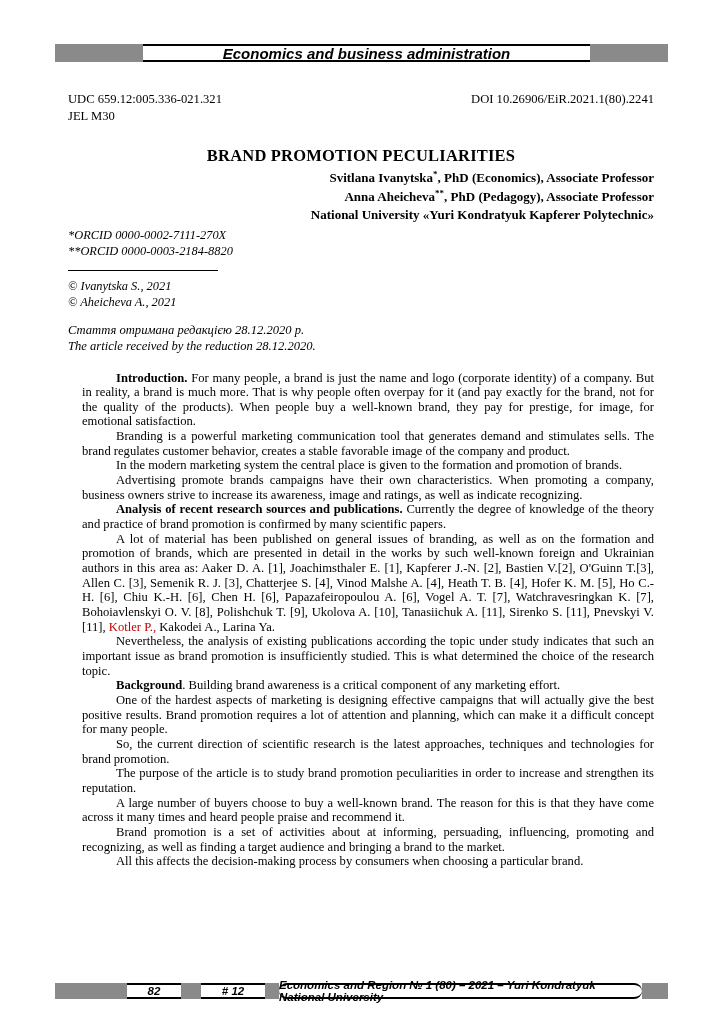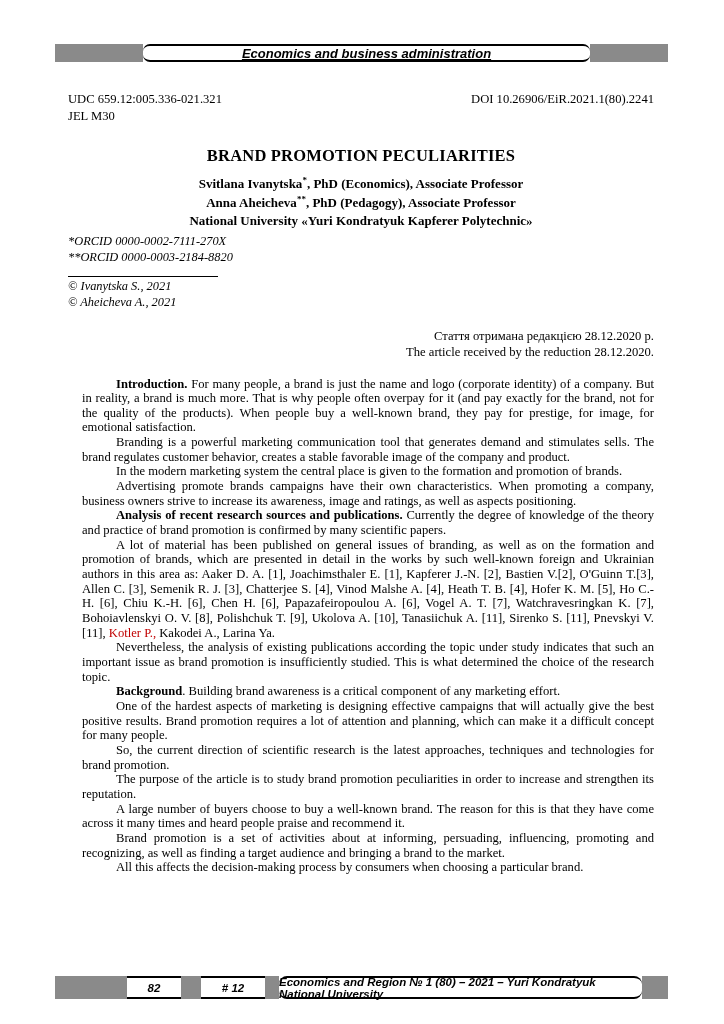--- a/index.html
+++ b/index.html
@@ -7,46 +7,46 @@
   body { width:724px; height:1024px; position:relative; font-family:"Liberation Serif", serif; color:#000; }
   .page { position:absolute; inset:0; background:#ffffff; overflow:hidden; }
 
   
   .runhead { position:absolute; top:44px; left:55px; right:56px; display:flex; align-items:stretch; height:18px; }
   .bar { background:var(--bar-gray,#8a8a8a); }
   .runhead .bar-left { width:88px; }
   .runhead .bar-right { width:78px; }
   .runhead-center { flex:1; border-top:2px solid #000; border-bottom:2px solid #000;
     display:flex; align-items:center; justify-content:center;
-    font-family:"Liberation Sans", sans-serif; font-weight:bold; font-style:italic; font-size:13px;border-radius:7px; }
+    font-family:"Liberation Sans", sans-serif; font-weight:bold; font-style:italic; font-size:15px; }
   .runhead-center span { text-decoration:underline; }
 
   .content { position:absolute; top:76px; left:68px; right:70px; }
 
   .meta-row { display:flex; justify-content:space-between; font-size:12.6px;margin-top:16px; }
   .jel { font-size:12.6px; margin-top:2px; }
 
   .title { text-align:center; font-weight:bold; font-size:16.5px; margin-top:22px; letter-spacing:0.2px; }
 
-  .authors { text-align:center; font-weight:bold; font-size:13px; margin-top:8px; line-height:1.35; }
+  .authors { text-align:right; font-weight:bold; font-size:13px; margin-top:2px; line-height:1.35; }
   .authors sup { font-size:9px; }
 
   .orcid-block { font-style:italic; font-size:12.4px; margin-top:4px; line-height:1.3; }
   .footnote-rule { width:150px; border:none; border-top:1px solid #000; margin-top:10px; }
-  .copyright-block { font-style:italic; font-size:12.4px; margin-top:1px; line-height:1.3; }
+  .copyright-block { font-style:italic; font-size:12.4px; margin-top:7px; line-height:1.3; }
 
-  .received { font-size:12.6px; margin-top:18px; line-height:1.3;text-align:right; }
+  .received { font-style:italic; font-size:12.6px; margin-top:12px; line-height:1.3; }
 
   .body-text { margin-top:16px; font-size:12.6px; line-height:1.165; text-align:justify; }
   .body-text p { text-indent:34px;margin-left:14px; }
   .lead { font-weight:bold; }
   .red { color:var(--highlight-red,#c00000); }
 
   
-  .pagefoot { position:absolute; left:55px; right:56px; bottom:25px; display:flex; align-items:stretch; height:23px;
+  .pagefoot { position:absolute; left:55px; right:56px; bottom:25px; display:flex; align-items:stretch; height:16px;
     font-family:"Liberation Sans", sans-serif; font-weight:bold; font-style:italic; font-size:11.5px; }
   .pagefoot .cell { border-top:2px solid #000; border-bottom:2px solid #000;
     display:flex; align-items:center; justify-content:center; background:#fff; }
   .pagefoot .bar-a { width:72px; }
   .pagefoot .cell-page { width:54px; }
   .pagefoot .bar-b { width:20px; }
   .pagefoot .cell-issue { width:64px; }
   .pagefoot .bar-c { width:14px; }
   .pagefoot .cell-main { flex:1;border-radius:8px; }
   .pagefoot .bar-d { width:26px; }
@@ -98,21 +98,21 @@
 
     <div class="received">
       <div>Стаття отримана редакцією 28.12.2020 р.</div>
       <div>The article received by the reduction 28.12.2020.</div>
     </div>
 
     <div class="body-text">
       <p><b class="lead">Introduction.</b><span> For many people, a brand is just the name and logo (corporate identity) of a company. But in reality, a brand is much more. That is why people often overpay for it (and pay exactly for the brand, not for the quality of the products). When people buy a well-known brand, they pay for prestige, for image, for emotional satisfaction.</span></p>
       <p><span>Branding is a powerful marketing communication tool that generates demand and stimulates sells. The brand regulates customer behavior, creates a stable favorable image of the company and product.</span></p>
       <p><span>In the modern marketing system the central place is given to the formation and promotion of brands.</span></p>
-      <p><span>Advertising promote brands campaigns have their own characteristics. When promoting a company, business owners strive to increase its awareness, image and ratings, as well as aspects positioning.</span></p>
+      <p><span>Advertising promote brands campaigns have their own characteristics. When promoting a company, business owners strive to increase its awareness, image and ratings, as well as indicate recognizing.</span></p>
       <p><b class="lead">Analysis of recent research sources and publications.</b><span> Currently the degree of knowledge of the theory and practice of brand promotion is confirmed by many scientific papers.</span></p>
       <p><span>A lot of material has been published on general issues of branding, as well as on the formation and promotion of brands, which are presented in detail in the works by such well-known foreign and Ukrainian authors in this area as: Aaker D. A. [1], Joachimsthaler E. [1], Kapferer J.-N. [2], Bastien V.[2], O'Guinn T.[3], Allen C. [3], Semenik R. J. [3], Chatterjee S. [4], Vinod Malshe A. [4], Heath T. B. [4], Hofer K. M. [5], Ho C.-H. [6], Chiu K.-H. [6], Chen H. [6], Papazafeiropoulou A. [6], Vogel A. T. [7], Watchravesringkan K. [7], Bohoiavlenskyi O. V. [8], Polishchuk T. [9], Ukolova A. [10], Tanasiichuk A. [11], Sirenko S. [11], Pnevskyi V. [11], </span><span class="red">Kotler P.,</span><span> Kakodei A., Larina Ya.</span></p>
       <p><span>Nevertheless, the analysis of existing publications according the topic under study indicates that such an important issue as brand promotion is insufficiently studied. This is what determined the choice of the research topic.</span></p>
       <p><b class="lead">Background</b><span>. Building brand awareness is a critical component of any marketing effort.</span></p>
       <p><span>One of the hardest aspects of marketing is designing effective campaigns that will actually give the best positive results. Brand promotion requires a lot of attention and planning, which can make it a difficult concept for many people.</span></p>
       <p><span>So, the current direction of scientific research is the latest approaches, techniques and technologies for brand promotion.</span></p>
       <p><span>The purpose of the article is to study brand promotion peculiarities in order to increase and strengthen its reputation.</span></p>
       <p><span>A large number of buyers choose to buy a well-known brand. The reason for this is that they have come across it many times and heard people praise and recommend it.</span></p>
       <p><span>Brand promotion is a set of activities about at informing, persuading, influencing, promoting and recognizing, as well as finding a target audience and bringing a brand to the market.</span></p>
       <p><span>All this affects the decision-making process by consumers when choosing a particular brand.</span></p>

